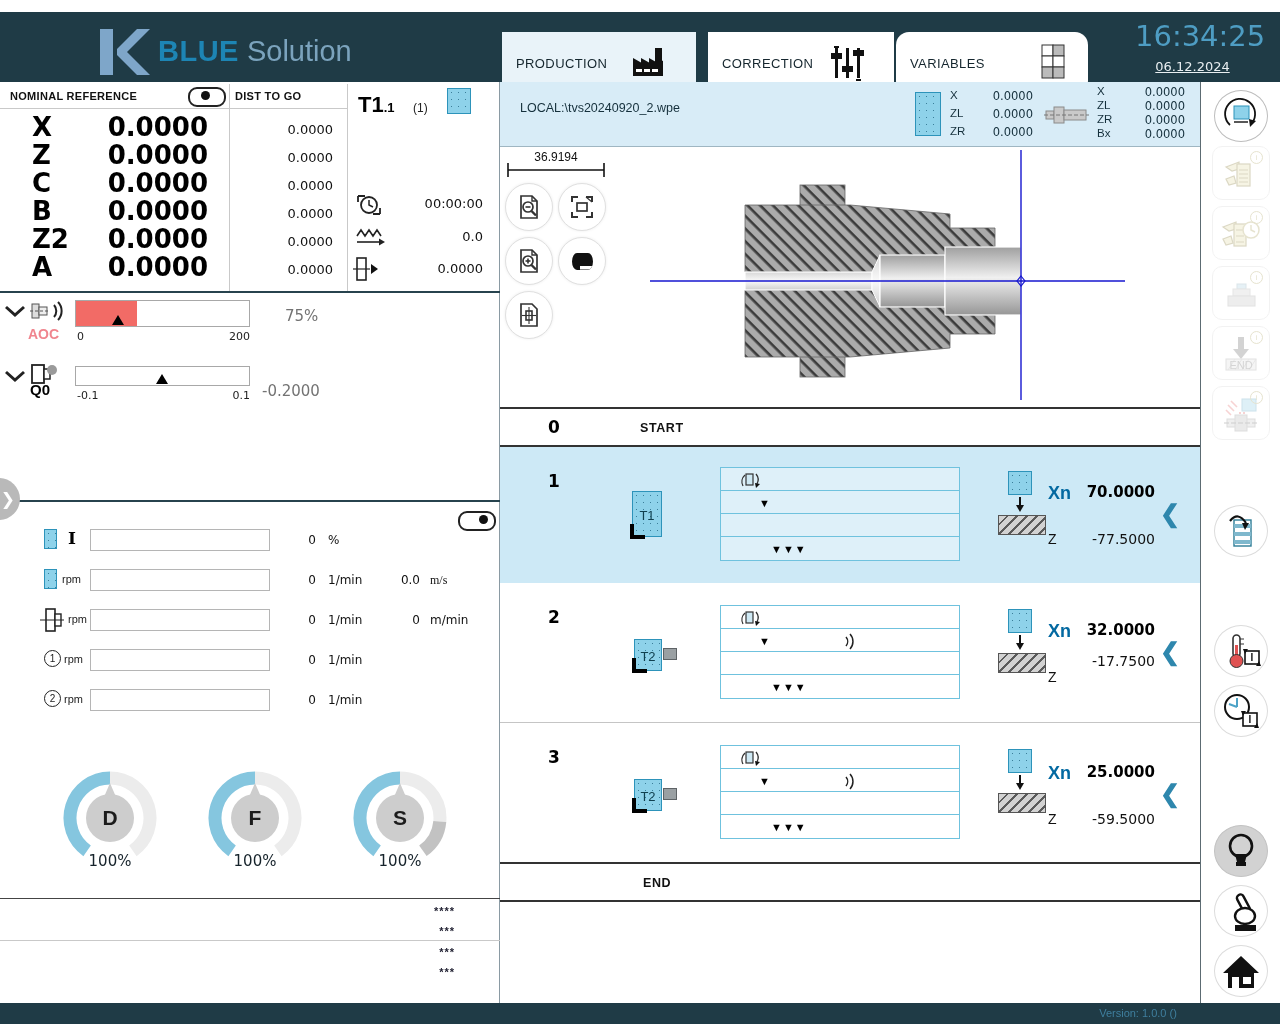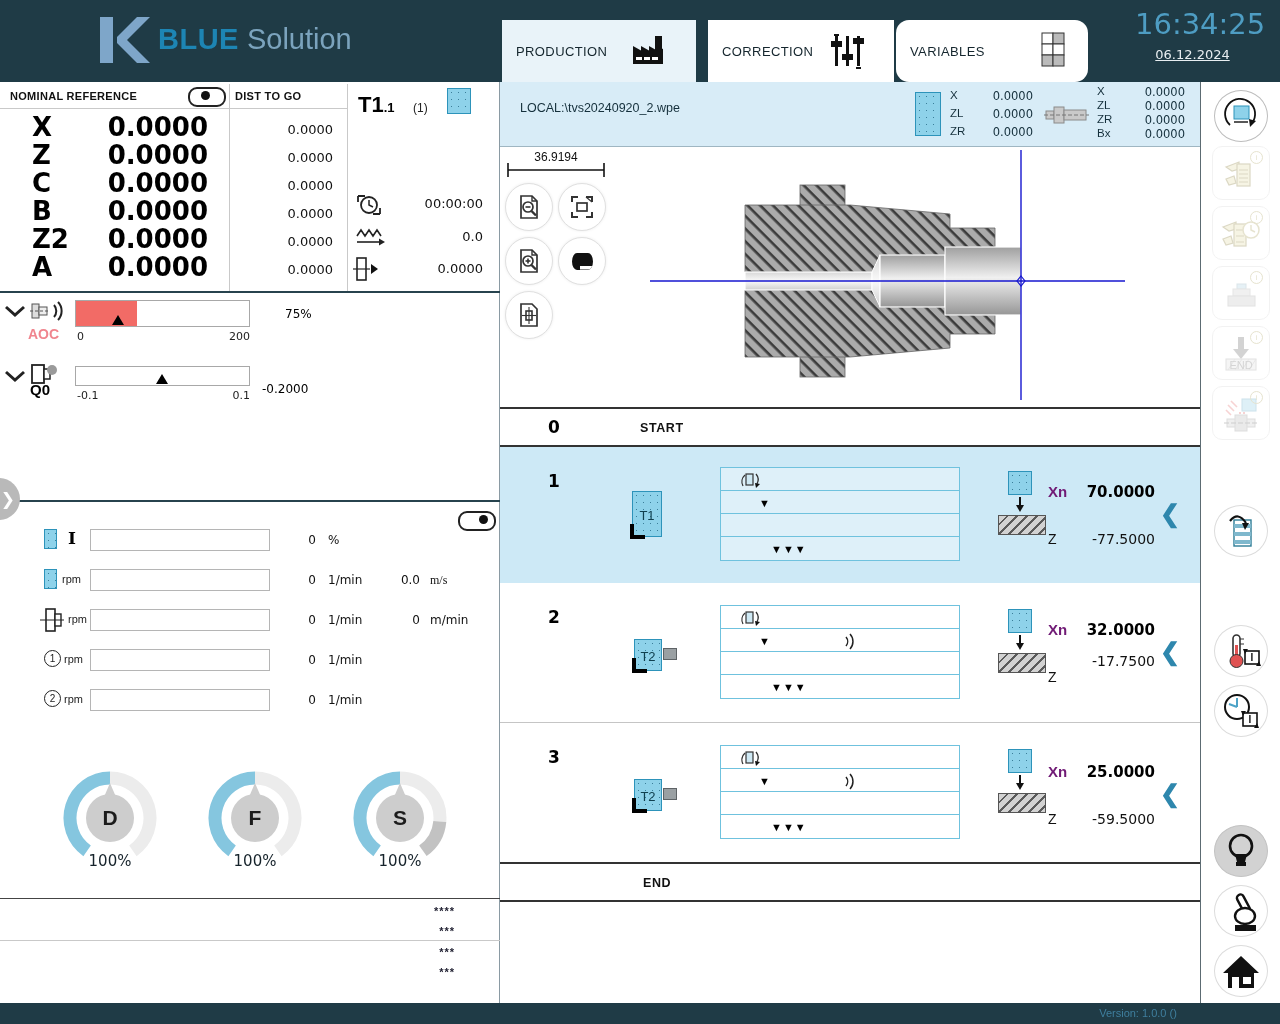--- a/index.html
+++ b/index.html
@@ -1,20 +1,20 @@
 <!DOCTYPE html>
 <html><head>
 <meta charset="utf-8">
 <style>
   html,body{margin:0;padding:0;background:#fff;font-family:"Liberation Sans",sans-serif;}
   #screen{position:relative;width:1280px;height:1024px;overflow:hidden;background:#fff;}
   .abs{position:absolute;}
   .num{font-family:"DejaVu Sans",sans-serif;}
   
-  .topbar{left:0;top:0;width:1280px;height:82px;background:#1f3b46;}
+  .topbar{left:0;top:12px;width:1280px;height:82px;background:#1f3b46;}
   .bottombar{left:0;top:1003px;width:1280px;height:21px;background:#1f3b46;}
   .brand-bold{font-size:29px;font-weight:bold;color:#1d85b4;letter-spacing:.5px;}
   .brand-light{font-size:29px;color:#7ba3bd;font-weight:400;margin-left:8px;}
   .tab{top:20px;height:62px;background:#fff;display:flex;align-items:center;box-sizing:border-box;padding:0 14px;cursor:pointer;}
   .tab.active{background:#e9f3f9;}
   .tab-label{font-size:13px;color:#15262e;letter-spacing:.4px;}
   .time{font-size:29px;color:#4e9dc3;font-weight:400;}
   .date{font-size:13px;color:#e8eef1;}
   
   .leftpanel{left:0;top:82px;width:500px;height:921px;background:#fff;border-right:1px solid #8a9aa3;box-sizing:border-box;}
@@ -34,21 +34,21 @@
   .t1{font-size:22px;font-weight:bold;color:#000;}
   .tsub{font-size:13px;font-weight:bold;}
   .tcnt{font-size:12px;color:#222;}
   .bsq{background:#8ed2ea;border:1px solid #2d93ba;background-image:radial-gradient(#3a7e99 0.8px,transparent 1px);background-size:7px 7px;box-sizing:border-box;}
   .tval{font-size:13px;color:#111;text-align:right;}
   
   .slbar{border:1px solid #a8a8a8;background:#fff;box-sizing:border-box;}
   .redfill{background:#f26b66;height:100%;}
   .mark{position:absolute;bottom:1px;width:0;height:0;border-left:6px solid transparent;border-right:6px solid transparent;border-bottom:10px solid #000;}
   .scl{font-size:11px;color:#222;}
-  .slv{font-size:12px;color:#000000;}
+  .slv{font-size:15px;color:#737373;}
   .aoc-l{font-size:14px;font-weight:bold;color:#f0858e;}
   .q0-l{font-size:15px;font-weight:bold;color:#000;}
   
   .obox{border:1px solid #b5b5b5;background:#fff;box-sizing:border-box;}
   .oval{font-size:12px;color:#111;text-align:right;}
   .ounit{font-size:12px;color:#111;}
   .rpm{font-size:11px;color:#222;}
   .circ-d{width:17px;height:17px;border:1.5px solid #222;border-radius:50%;font-size:10px;color:#222;display:flex;align-items:center;justify-content:center;box-sizing:border-box;background:#fff;}
   
   .gletter{font-size:21px;font-weight:bold;color:#1c1c1c;}
@@ -63,21 +63,21 @@
   .steplbl{font-size:12.5px;font-weight:bold;color:#111;letter-spacing:.6px;}
   .row-start{left:500px;top:407px;width:700px;height:40px;background:#fff;border-top:2px solid #333;border-bottom:2px solid #333;box-sizing:border-box;}
   .step{width:700px;left:500px;}
   .s-hl{background:#cde9f6;}
   .steptbl{border:1px solid #6fc2de;background:rgba(255,255,255,.35);box-sizing:border-box;}
   .trow{position:absolute;left:0;width:100%;height:23px;border-bottom:1px solid #6fc2de;box-sizing:border-box;}
   .tri{font-size:11px;color:#000;letter-spacing:1px;}
   .toolsq{position:relative;background:#8ed2ea;border:1px solid #2d93ba;background-image:radial-gradient(#3a7e99 0.8px,transparent 1px);background-size:7px 7px;box-sizing:border-box;text-align:center;}
   .toolsq span{font-size:13px;color:#10404f;}
   .cornerL{position:absolute;left:-3px;bottom:-3px;width:11px;height:11px;border-left:4px solid #000;border-bottom:4px solid #000;}
-  .xn-l{font-size:15px;font-weight:bold;color:#701a75;}
+  .xn-l{font-size:18px;font-weight:bold;color:#0369a1;}
   .xn-v{font-size:15px;font-weight:bold;color:#000;text-align:right;}
   .z-l{font-size:14px;color:#111;}
   .z-v{font-size:14px;color:#111;text-align:right;}
   .chev{font-size:24px;color:#2e87ad;font-weight:bold;}
   .hatchrect{background:repeating-linear-gradient(135deg,#d2d2d2 0 5px,#5a5a5a 5px 7px);border:1px solid #555;box-sizing:border-box;}
   .row-end{left:500px;top:862px;width:700px;height:40px;background:#fff;border-top:2px solid #333;border-bottom:2px solid #333;box-sizing:border-box;}
   
   .sbtn{left:1214px;width:54px;height:52px;border:1px solid #dcdcdc;border-radius:50%;background:#fff;display:flex;align-items:center;justify-content:center;cursor:pointer;box-sizing:border-box;}
   .sbtn-sq{left:1212px;width:58px;height:54px;border:1px solid #e6e6e6;border-radius:10px;background:#fff;display:flex;align-items:center;justify-content:center;cursor:pointer;box-sizing:border-box;opacity:.5;}
   .gbtn{width:48px;height:48px;border:1px solid #e0e0e0;border-radius:50%;background:#fff;display:flex;align-items:center;justify-content:center;cursor:pointer;box-shadow:0 0 3px rgba(0,0,0,.08);box-sizing:border-box;}

